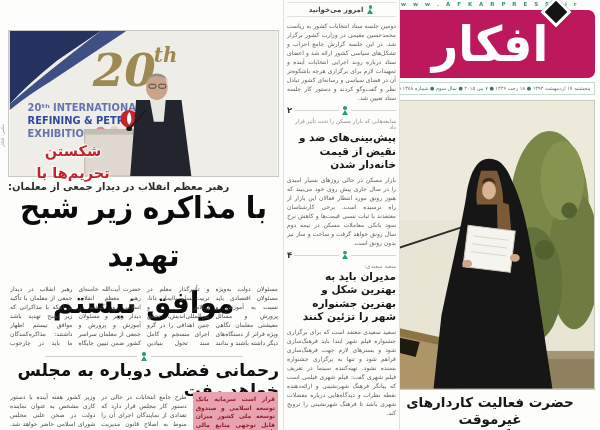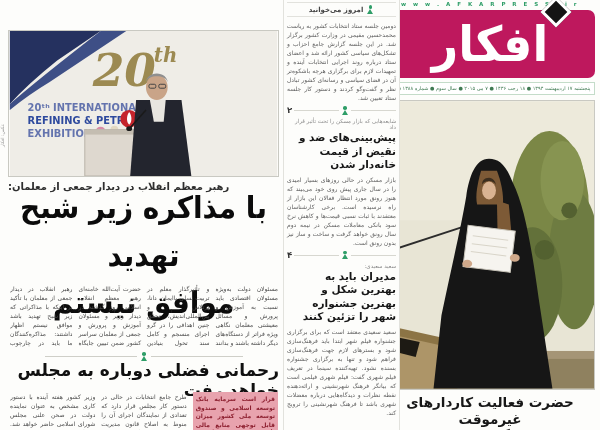--- a/index.html
+++ b/index.html
@@ -200,20 +200,21 @@
     <path d="M142,70 L158,70 L156,92 L146,92 Z" fill="#e8e6e0"></path>
     <ellipse cx="149" cy="57" rx="11" ry="13" fill="#c9a488"></ellipse>
     <path d="M138,52 C140,44 158,44 160,52 C160,47 155,43 149,43 C143,43 138,47 138,52 Z" fill="#8f8f8f"></path>
     <rect x="141" y="54" width="7" height="4" rx="1.5" fill="none" stroke="#444" stroke-width="1"></rect>
     <rect x="151" y="54" width="7" height="4" rx="1.5" fill="none" stroke="#444" stroke-width="1"></rect>
     <line x1="138" y1="80" x2="122" y2="98" stroke="#1a1a1a" stroke-width="1.6"></line>
     <ellipse cx="121" cy="99" rx="3" ry="2.4" fill="#1a1a1a"></ellipse>
   </svg>
 
   <div class="abs" id="overlay-red">
+    <div>شکستن تحریم‌ها با</div>
   </div>
 
   <div class="abs" id="kicker-main">رهبر معظم انقلاب در دیدار جمعی از معلمان:</div>
 
   <div class="abs" id="headline-main">
     <div>با مذاکره زیر شبح تهدید</div>
     <div>موافق نیستم</div>
   </div>
 
   <div class="abs" id="body-main">

